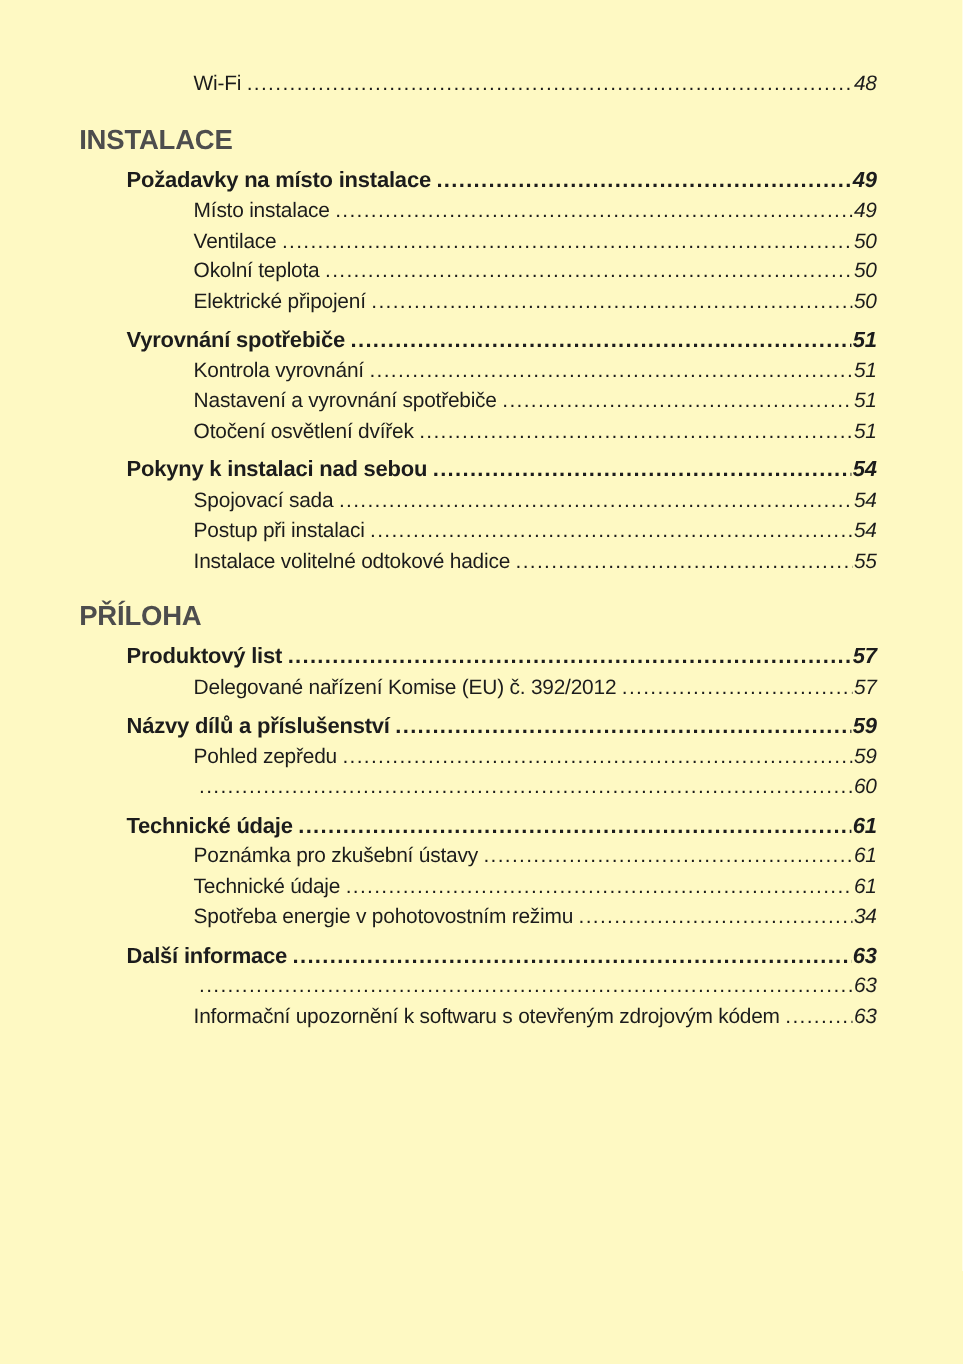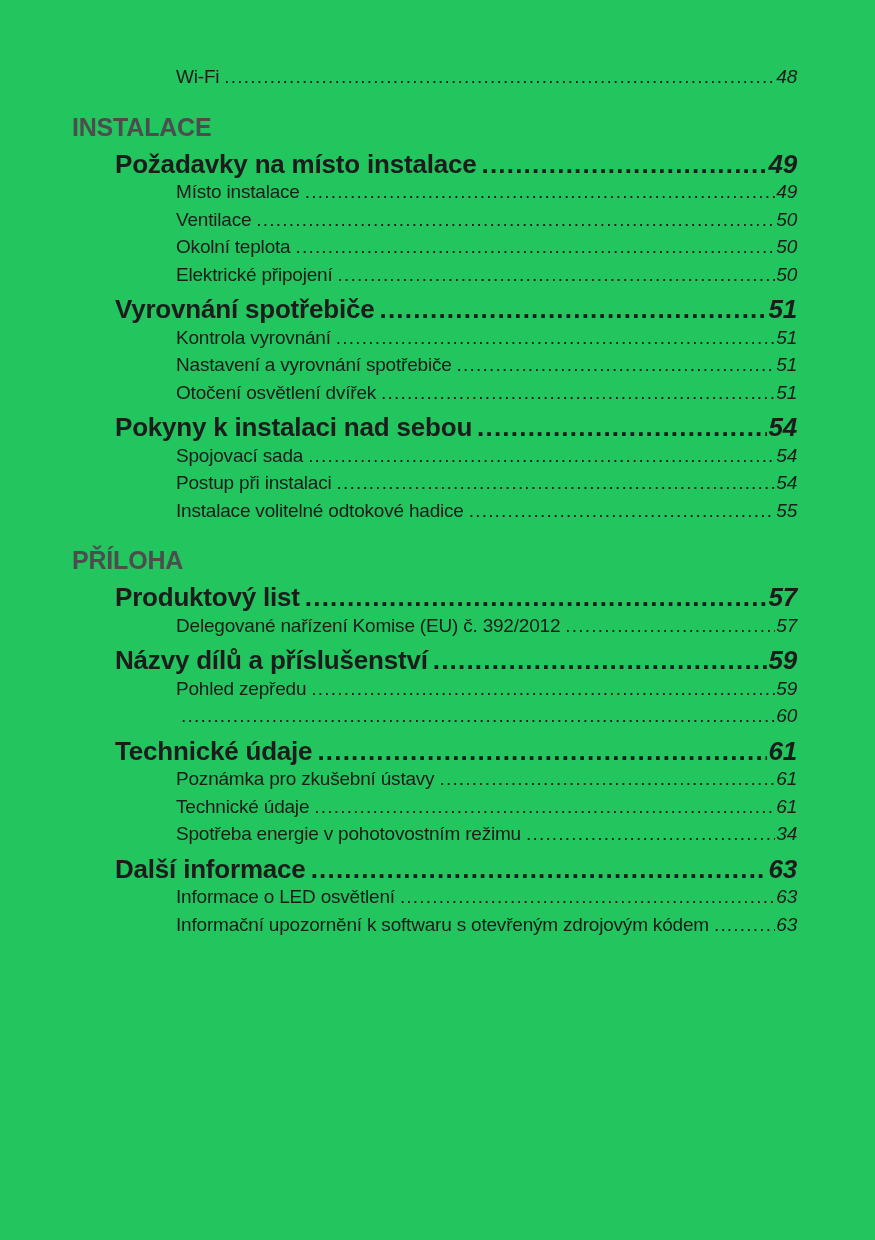--- a/index.html
+++ b/index.html
@@ -3,21 +3,21 @@
 <meta charset="utf-8">
 <style>
   * { margin: 0; padding: 0; box-sizing: border-box; }
   html, body { background: #ffffff; }
 
   .page {
     position: relative;
     width: 875px;
     height: 1240px;
     margin: 0 auto;
-    background: #22c55e;
+    background: #fef9c3;
     font-family: "Liberation Sans", sans-serif;
     color: #1c1c1c;
     padding: 63px 78px 0 72px;
     overflow: hidden;
   }
 
   
   .toc-row {
     display: flex;
     align-items: baseline;
@@ -39,21 +39,21 @@
   .toc-row .pagenum { flex: 0 0 auto; white-space: nowrap; font-style: italic; }
 
   
   .level-sub {
     margin-left: 104px;
     font-size: 19px;
     font-weight: 400;
   }
   .level-chapter {
     margin-left: 43px;
-    font-size: 26px;
+    font-size: 20px;
     font-weight: 700;
     margin-top: 8px;
   }
   .section-heading {
     font-size: 25px;
     font-weight: 700;
     color: #4d4d4d;
     line-height: 32px;
     margin-top: 20px;
     margin-bottom: 4px;
@@ -189,21 +189,20 @@
     <span class="dots"></span>
     <span class="pagenum">34</span>
   </div>
 
   <div class="toc-row level-chapter">
     <span class="title">Další informace</span>
     <span class="dots"></span>
     <span class="pagenum">63</span>
   </div>
   <div class="toc-row level-sub">
-    <span class="title">Informace o LED osvětlení</span>
     <span class="dots"></span>
     <span class="pagenum">63</span>
   </div>
   <div class="toc-row level-sub">
     <span class="title">Informační upozornění k softwaru s otevřeným zdrojovým kódem</span>
     <span class="dots"></span>
     <span class="pagenum">63</span>
   </div>
 
 </div>

